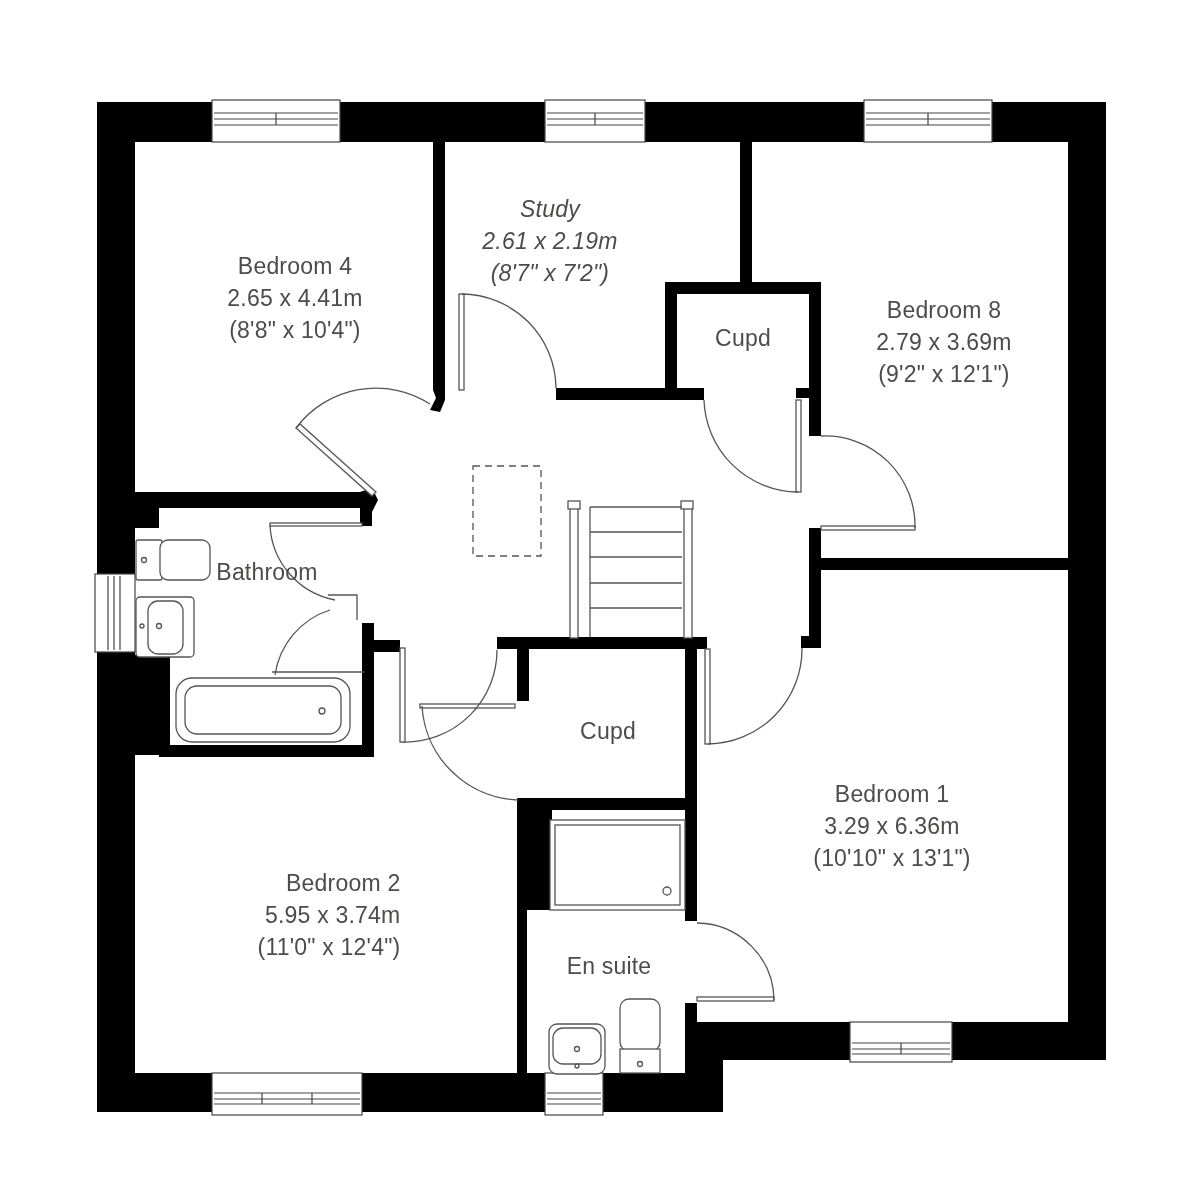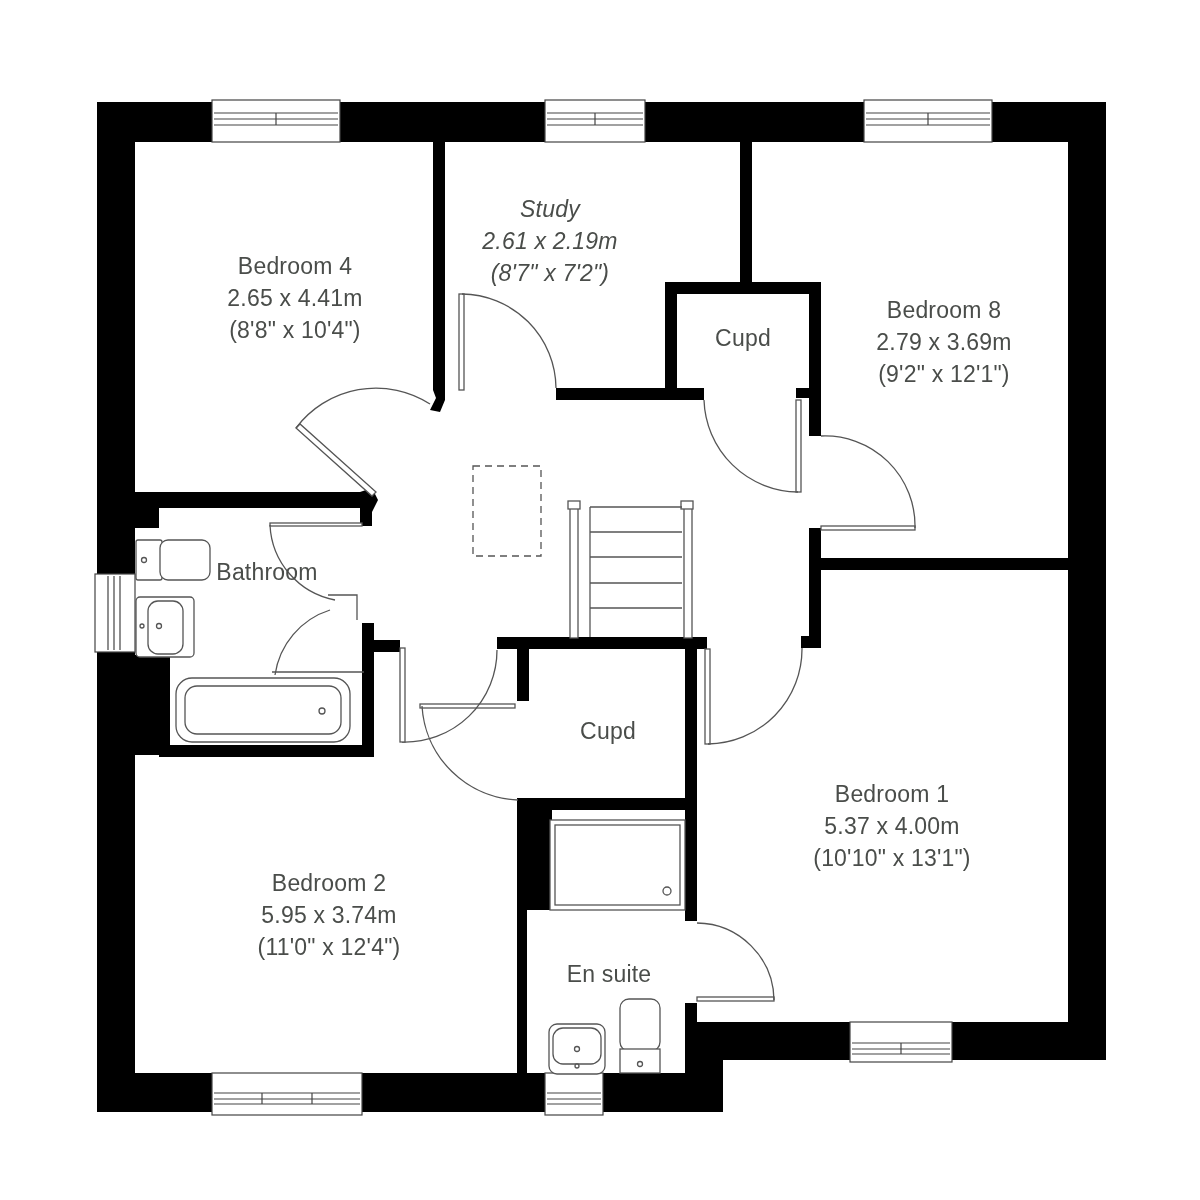--- a/index.html
+++ b/index.html
@@ -253,25 +253,25 @@
 <div class="room-label" style="left:267px; top:556px;">
   <span>Bathroom</span>
 </div>
 
 <div class="room-label" style="left:608px; top:715px;">
   <span>Cupd</span>
 </div>
 
 <div class="room-label" style="left:892px; top:740px;margin-top:38px;">
   <span>Bedroom 1</span>
-  <span>5.37 x 4.00m</span>
+  <span>3.29 x 6.36m</span>
   <span>(10'10" x 13'1")</span>
 </div>
 
-<div class="room-label" style="left:329px; top:867px;">
+<div class="room-label" style="left:329px; top:867px;text-align:right;">
   <span>Bedroom 2</span>
   <span>5.95 x 3.74m</span>
   <span>(11'0" x 12'4")</span>
 </div>
 
-<div class="room-label" style="left:609px; top:950px;margin-top:8px;">
+<div class="room-label" style="left:609px; top:950px;">
   <span>En suite</span>
 </div>
 
 </body></html>

